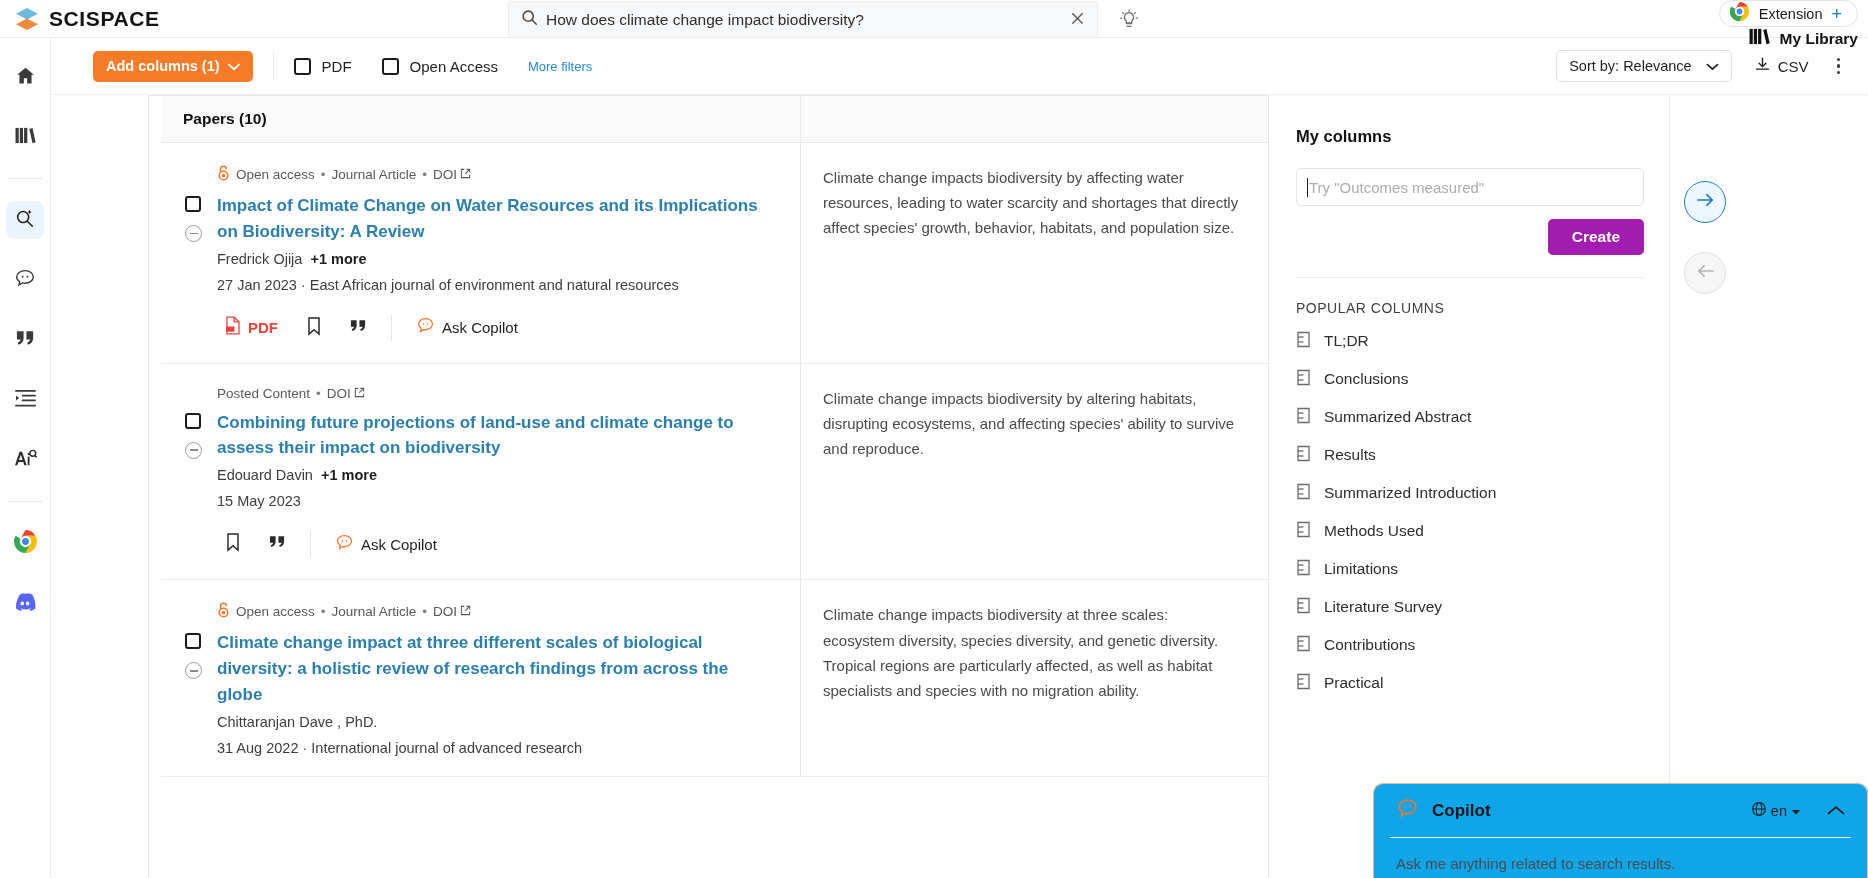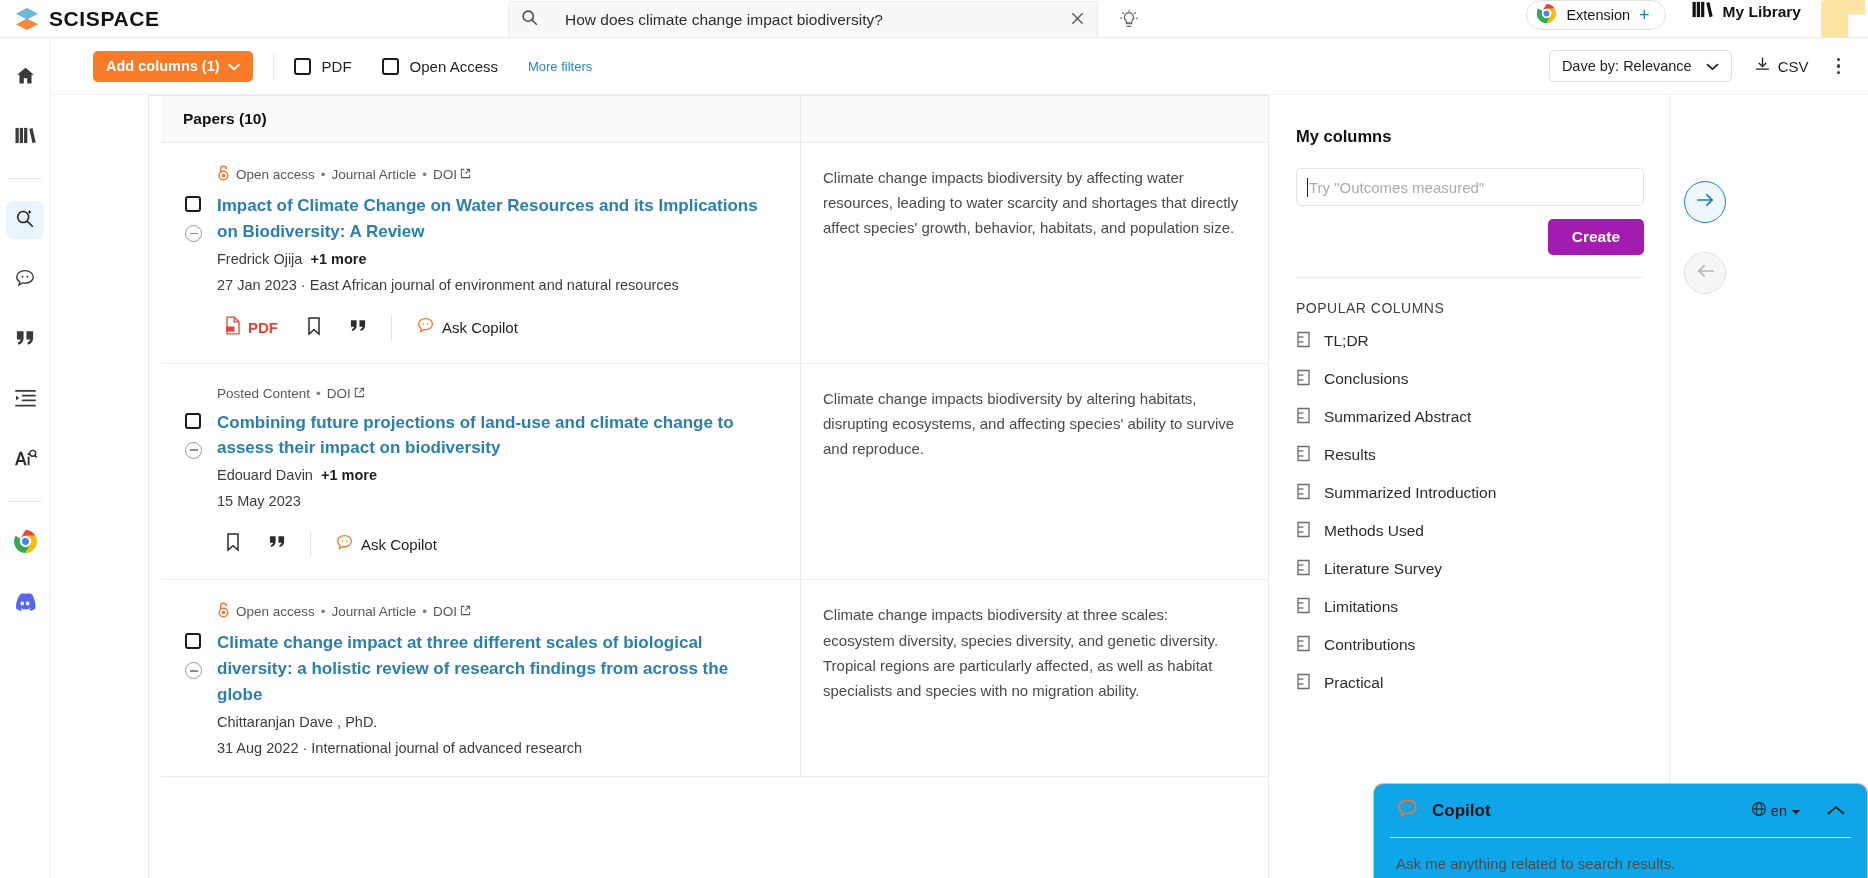--- a/index.html
+++ b/index.html
@@ -16,32 +16,32 @@
     background: #ffffff; border-bottom: 1px solid #ececec;
     display: flex; align-items: center; z-index: 30;
   }
   .logo-wrap { display: flex; align-items: center; gap: 9px; padding-left: 14px; }
   .logo-mark { position: relative; width: 26px; height: 26px; }
   .logo-brand { font-size: 21px; font-weight: 700; letter-spacing: 0.6px; color: #121212; }
 
   .search-box {
     position: absolute; left: 508px; top: 1px; width: 590px; height: 37px;
     background: #f7f8f9; border: 1px solid #ededed; border-radius: 3px;
-    display: flex; align-items: center; padding: 0 12px; gap: 27px;
+    display: flex; align-items: center; padding: 0 12px; gap: 8px;
   }
   .search-text { font-size: 15.5px; color: #2d2d2d; flex: 1; }
   .search-clear { color: #6a6a6a; font-size: 18px; cursor: pointer; line-height: 1; }
 
   .bulb-btn {
     position: absolute; left: 1115px; top: 6px;
     width: 27px; height: 27px; border-radius: 50%;
     display: flex; align-items: center; justify-content: center;
   }
 
-  .hdr-right { position: absolute; right: 3px; top: 0; height: 38px; display: flex; align-items: flex-start; gap: 0; }
+  .hdr-right { position: absolute; right: 10px; top: 0; height: 38px; display: flex; align-items: flex-end; gap: 0; flex-direction: column; }
   .ext-btn {
     display: flex; align-items: center; gap: 9px;
     border: 1px solid #e2e2e2; border-radius: 19px;
     height: 30px; padding: 0 15px 0 9px; background: #fff; cursor: pointer;
   }
   .ext-label { font-size: 14.5px; color: #1b1b1b; font-weight: 500; }
   .ext-plus { font-size: 18px; color: #1f7ac0; line-height: 1; }
   .lib-btn { display: flex; align-items: center; gap: 10px; margin-left: 26px; cursor: pointer; }
   .lib-label { font-size: 15.5px; font-weight: 600; color: #111; }
   .yellow-tab {
@@ -354,21 +354,21 @@
     <span class="chk-label">PDF</span>
   </div>
   <div class="chk-group">
     <span class="chk-box"></span>
     <span class="chk-label">Open Access</span>
   </div>
   <span class="more-filters">More filters</span>
 
   <div class="tb-right">
     <button class="sort-btn">
-      <span>Dave by: Relevance</span>
+      <span>Sort by: Relevance</span>
       <span>
         <svg width="13" height="8" viewBox="0 0 13 8" fill="none" stroke="#1f1f1f" stroke-width="1.7" stroke-linecap="round">
             <path d="M1.5 1.6 L6.5 6.2 L11.5 1.6"></path>
           </svg>
       </span>
     </button>
     <div class="csv-btn">
       <span>
         <svg width="17" height="17" viewBox="0 0 20 20" fill="none" stroke="#1f1f1f" stroke-width="1.6" stroke-linecap="round">
           <line x1="10" y1="2.5" x2="10" y2="12"></line>
@@ -652,29 +652,29 @@
           <line x1="2" y1="11" x2="7.5" y2="11"></line>
         </svg></span>
     <span class="rp-col-label">Methods Used</span>
   </div>
   <div class="rp-col-item">
     <span><svg width="15" height="17" viewBox="0 0 15 17" fill="none" stroke="#6b6b6b" stroke-width="1.3">
           <path d="M2 1.5 H13 V15.5 H2z"></path>
           <line x1="2" y1="6" x2="7.5" y2="6"></line>
           <line x1="2" y1="11" x2="7.5" y2="11"></line>
         </svg></span>
+    <span class="rp-col-label">Limitations</span>
+  </div>
+  <div class="rp-col-item">
+    <span><svg width="15" height="17" viewBox="0 0 15 17" fill="none" stroke="#6b6b6b" stroke-width="1.3">
+          <path d="M2 1.5 H13 V15.5 H2z"></path>
+          <line x1="2" y1="6" x2="7.5" y2="6"></line>
+          <line x1="2" y1="11" x2="7.5" y2="11"></line>
+        </svg></span>
     <span class="rp-col-label">Literature Survey</span>
-  </div>
-  <div class="rp-col-item">
-    <span><svg width="15" height="17" viewBox="0 0 15 17" fill="none" stroke="#6b6b6b" stroke-width="1.3">
-          <path d="M2 1.5 H13 V15.5 H2z"></path>
-          <line x1="2" y1="6" x2="7.5" y2="6"></line>
-          <line x1="2" y1="11" x2="7.5" y2="11"></line>
-        </svg></span>
-    <span class="rp-col-label">Limitations</span>
   </div>
   <div class="rp-col-item">
     <span><svg width="15" height="17" viewBox="0 0 15 17" fill="none" stroke="#6b6b6b" stroke-width="1.3">
           <path d="M2 1.5 H13 V15.5 H2z"></path>
           <line x1="2" y1="6" x2="7.5" y2="6"></line>
           <line x1="2" y1="11" x2="7.5" y2="11"></line>
         </svg></span>
     <span class="rp-col-label">Contributions</span>
   </div>
   <div class="rp-col-item">

